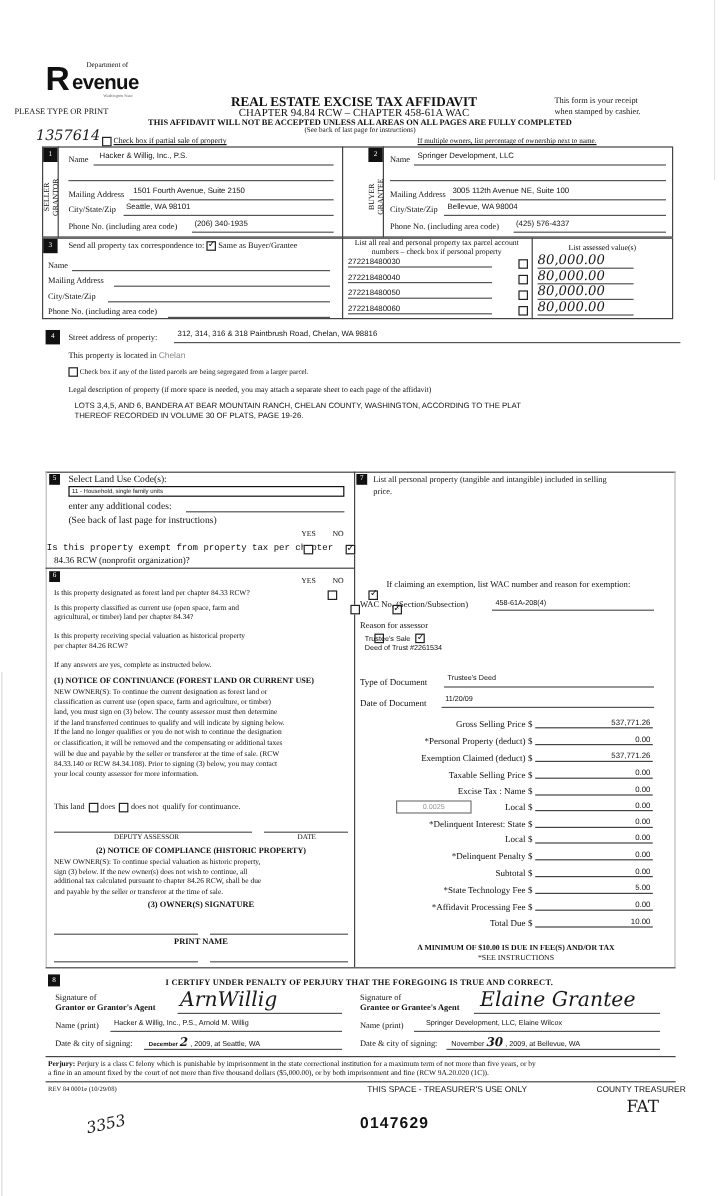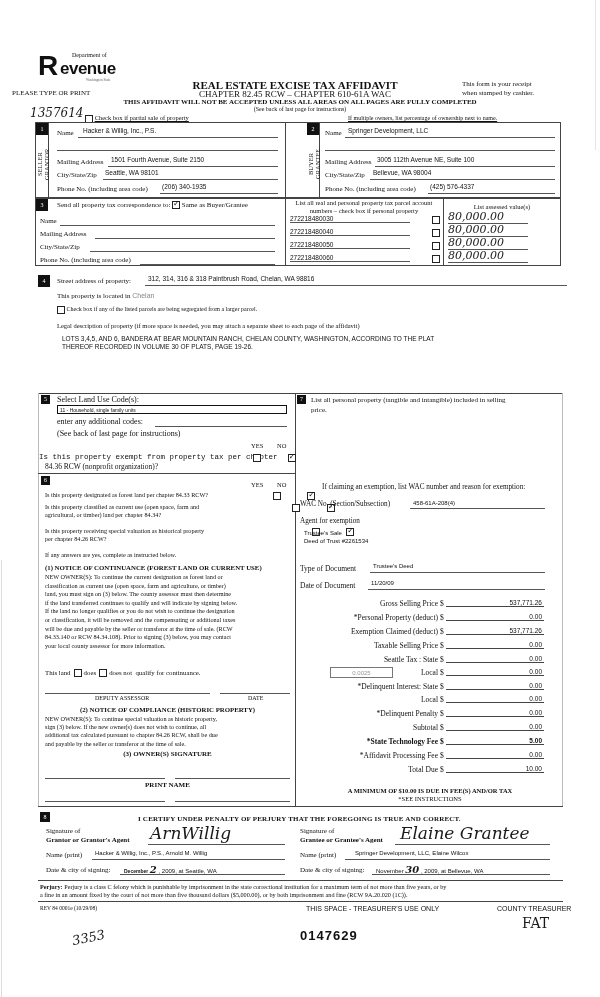--- a/index.html
+++ b/index.html
@@ -35,21 +35,21 @@
 
 
 <div class="abs" style="left:38px;top:50px;width:90px;height:36px;">
   <span class="abs" style="left:0;top:2px;font-size:28px;font-family:'Liberation Sans',sans-serif;font-weight:bold;line-height:28px;">R</span>
   <span class="abs" style="left:34px;top:2px;font-size:6px;">Department of</span>
   <span class="abs sans" style="left:22px;top:9px;font-size:17px;font-weight:bold;letter-spacing:-0.5px;">evenue</span>
   <span class="abs" style="left:48px;top:28px;font-size:3.5px;color:#666;">Washington State</span>
 </div>
 <div class="abs" style="left:12px;top:89px;font-size:7px;">PLEASE TYPE OR PRINT</div>
 <div class="abs bold center" style="left:160px;top:79px;width:270px;font-size:11px;">REAL ESTATE EXCISE TAX AFFIDAVIT</div>
-<div class="abs center" style="left:160px;top:89px;width:270px;font-size:9px;">CHAPTER 82.45 RCW – CHAPTER 610-61A WAC</div>
+<div class="abs center" style="left:160px;top:89px;width:270px;font-size:9px;">CHAPTER 94.84 RCW – CHAPTER 458-61A WAC</div>
 <div class="abs" style="left:462px;top:80px;font-size:7px;">This form is your receipt</div>
 <div class="abs" style="left:462px;top:89px;font-size:7px;">when stamped by cashier.</div>
 <div class="abs bold center" style="left:80px;top:98px;width:440px;font-size:7px;">THIS AFFIDAVIT WILL NOT BE ACCEPTED UNLESS ALL AREAS ON ALL PAGES ARE FULLY COMPLETED</div>
 <div class="abs center" style="left:200px;top:106px;width:200px;font-size:6px;">(See back of last page for instructions)</div>
 <div class="abs hand" style="left:30px;top:106px;font-size:12px;">1357614</div>
 <div class="abs" style="left:85px;top:114px;font-size:6.5px;">
   <span class="cb"></span>
   <span style="text-decoration:underline;">Check box if partial sale of property</span>
 </div>
 <div class="abs" style="left:348px;top:115px;font-size:6px;text-decoration:underline;">If multiple owners, list percentage of ownership next to name.</div>
@@ -232,21 +232,21 @@
 <div class="rowline" style="left:175px;top:801px;width:115px;"></div>
 
 
 <div class="secnum" style="left:297px;top:395px;width:9px;height:9px;line-height:9px;">7</div>
 <div class="abs" style="left:311px;top:396px;font-size:7px;">List all  personal property (tangible and intangible) included in selling</div>
 <div class="abs" style="left:311px;top:406px;font-size:7px;">price.</div>
 <div class="abs" style="left:300px;top:483px;font-size:7.2px;padding-left:22px;">If claiming an exemption, list WAC number and reason for exemption:</div>
 <div class="abs" style="left:300px;top:500px;font-size:7.2px;">WAC No. (Section/Subsection)</div>
 <div class="rowline" style="left:410px;top:508px;width:135px;"></div>
 <div class="abs fill" style="left:413px;top:500px;font-size:6px;">458-61A-208(4)</div>
-<div class="abs" style="left:300px;top:517px;font-size:7.2px;">Agent for exemption</div>
+<div class="abs" style="left:300px;top:517px;font-size:7.2px;">Reason for assessor</div>
 <div class="abs fill" style="left:304px;top:530px;font-size:6px;">Trustee's Sale</div>
 <div class="abs fill" style="left:304px;top:538px;font-size:6px;">Deed of Trust #2261534</div>
 <div class="abs" style="left:300px;top:564px;font-size:7.5px;">Type of Document</div>
 <div class="rowline" style="left:370px;top:572px;width:175px;"></div>
 <div class="abs fill" style="left:373px;top:563px;font-size:6px;">Trustee's Deed</div>
 <div class="abs" style="left:300px;top:581px;font-size:7.5px;">Date of Document</div>
 <div class="rowline" style="left:368px;top:589px;width:177px;"></div>
 <div class="abs fill" style="left:371px;top:580px;font-size:6px;">11/20/09</div>
 
 <div class="feerow" style="top:599px;">
@@ -263,21 +263,21 @@
     <span class="lbl">Exemption Claimed (deduct)</span>
     <span class="dollar">$</span>
     <span class="val">537,771.26</span>
   </div>
 <div class="feerow" style="top:641px;">
     <span class="lbl">Taxable Selling Price</span>
     <span class="dollar">$</span>
     <span class="val">0.00</span>
   </div>
 <div class="feerow" style="top:655px;">
-    <span class="lbl">Seattle Tax : State</span>
+    <span class="lbl">Excise Tax : Name</span>
     <span class="dollar">$</span>
     <span class="val">0.00</span>
   </div>
 <div class="abs sans center" style="left:330px;top:667px;width:63px;height:11px;border:1px solid #777;font-size:6px;color:#999;line-height:10px;">0.0025</div>
 <div class="feerow" style="top:668px;">
     <span class="lbl">Local</span>
     <span class="dollar">$</span>
     <span class="val">0.00</span>
   </div>
 <div class="feerow" style="top:682px;">
@@ -293,21 +293,21 @@
 <div class="feerow" style="top:709px;">
     <span class="lbl">*Delinquent Penalty</span>
     <span class="dollar">$</span>
     <span class="val">0.00</span>
   </div>
 <div class="feerow" style="top:723px;">
     <span class="lbl">Subtotal</span>
     <span class="dollar">$</span>
     <span class="val">0.00</span>
   </div>
-<div class="feerow" style="top:737px;font-weight:bold;">
+<div class="feerow" style="top:737px;">
     <span class="lbl">*State Technology Fee</span>
     <span class="dollar">$</span>
     <span class="val">5.00</span>
   </div>
 <div class="feerow" style="top:751px;">
     <span class="lbl">*Affidavit Processing Fee</span>
     <span class="dollar">$</span>
     <span class="val">0.00</span>
   </div>
 <div class="feerow" style="top:765px;">

